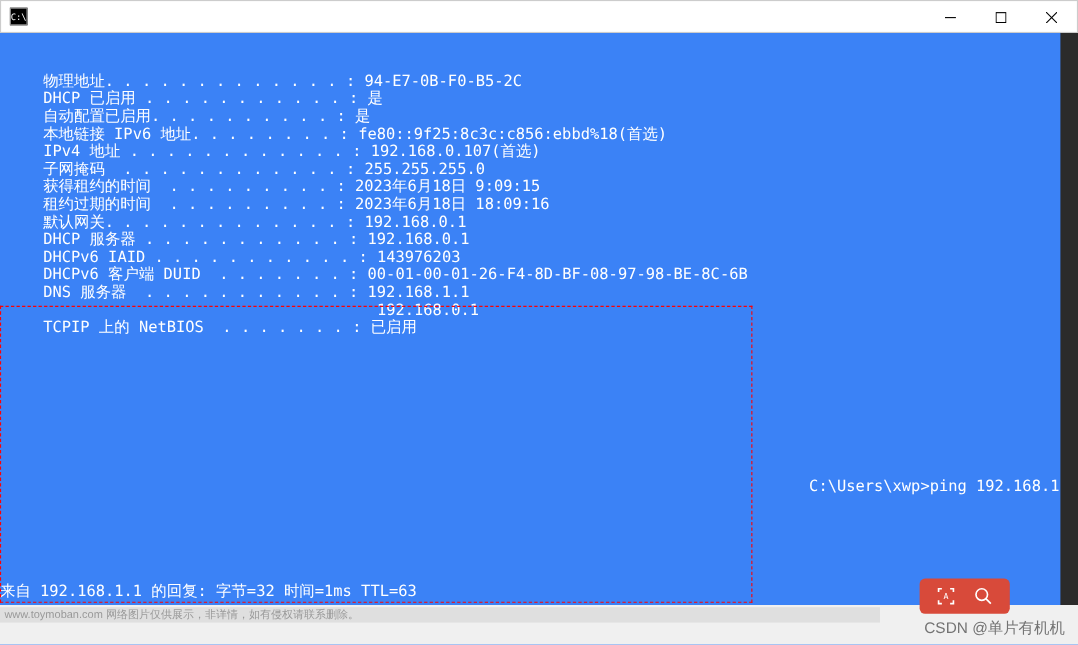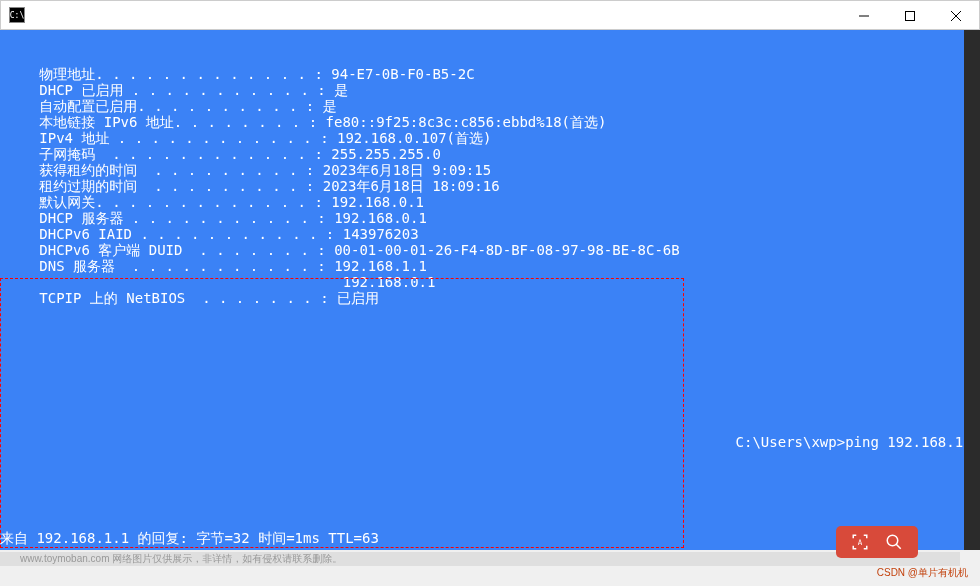--- a/index.html
+++ b/index.html
@@ -87,36 +87,36 @@
       right: 0;
       top: 30px;
       width: 16px;
       height: 520px;
       background: #2b2b2b;
     }
     .footer-blur {
       position: absolute;
       left: 0;
       top: 552px;
-      width: 960px;
+      width: 800px;
       height: 14px;
       background: #dfdfdf;
       color: #999;
       font-size: 10px;
-      padding-left: 20px;
+      padding-left: 4px;
       font-family: "SimSun", sans-serif;
       filter: blur(0.5px);
       overflow: hidden;
     }
     .watermark {
       position: absolute;
       right: 12px;
       bottom: 6px;
-      font-size: 10px;
-      color: #c2410c;
+      font-size: 14px;
+      color: #737373;
       font-family: "Microsoft YaHei", sans-serif;
     }
     .toolbar-badge {
       position: absolute;
       right: 62px;
       top: 526px;
       width: 82px;
       height: 32px;
       background: #d84a3a;
       border-radius: 5px;

